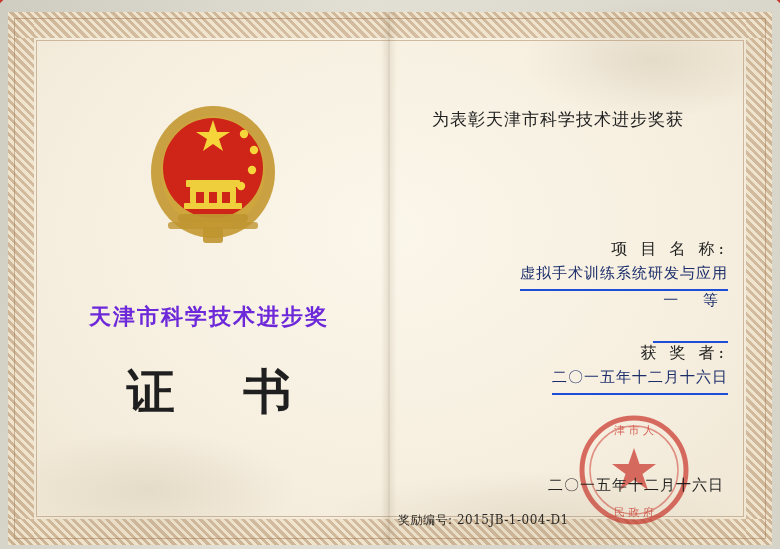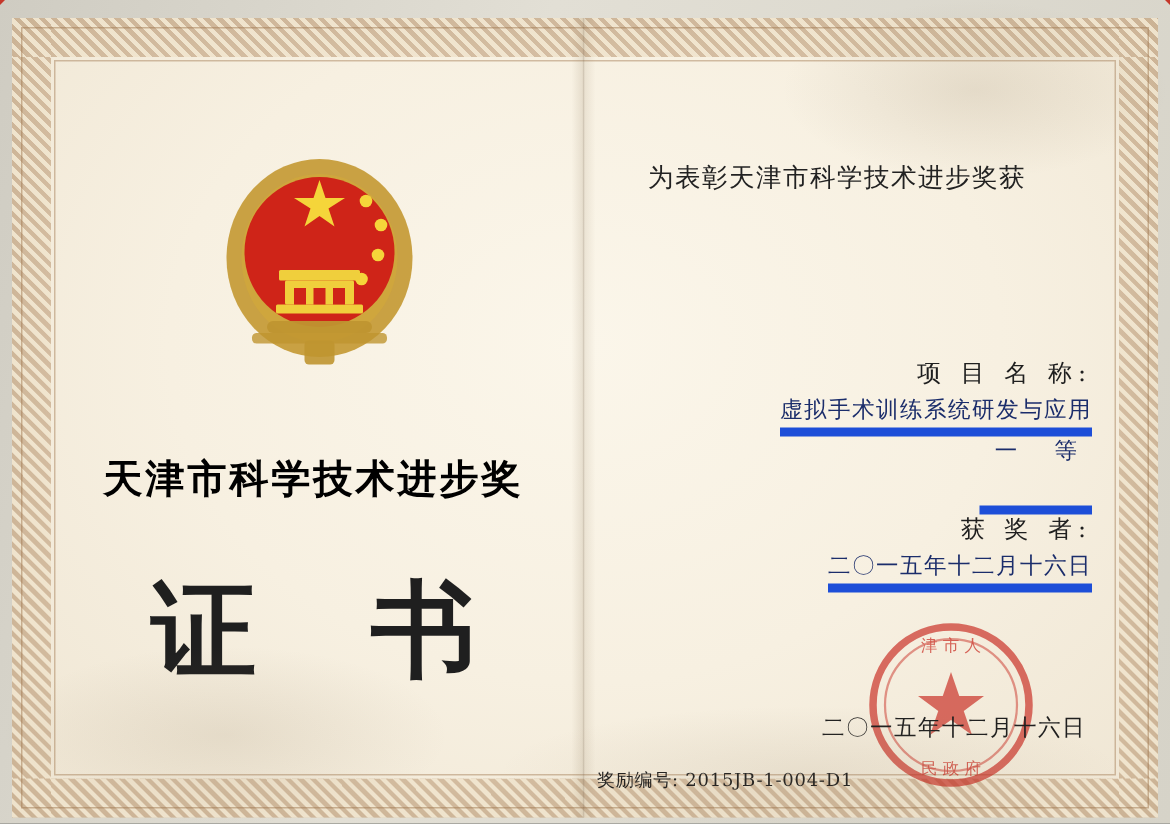--- a/index.html
+++ b/index.html
@@ -118,33 +118,33 @@
   }
   .emblem svg { display: block; }
   .left-title {
     position: absolute;
     left: 0;
     top: 258px;
     width: 338px;
     text-align: center;
     font-family: "DejaVu Serif", serif;
     font-weight: bold;
-    font-size: 26px;
+    font-size: 22px;
     letter-spacing: 2px;
-    color: #000000;
+    color: #6d28d9;
   }
   .left-big {
     position: absolute;
     left: 0;
-    top: 330px;
+    top: 316px;
     width: 338px;
     text-align: center;
     font-family: "DejaVu Serif", serif;
     font-weight: bold;
-    font-size: 70px;
+    font-size: 48px;
     letter-spacing: 26px;
     text-indent: 26px;
     color: #1f1f1f;
   }
 
   
   .right-panel {
     position: absolute;
     left: 398px;
     top: 44px;
@@ -180,21 +180,21 @@
   .field-label {
     font-family: "DejaVu Serif", serif;
     font-size: 16px;
     color: #1f1f1f;
     letter-spacing: 4px;
     white-space: nowrap;
     padding-bottom: 4px;
   }
   .field-value {
     flex: 1;
-    border-bottom: 6px solid #1d4ed8;
+    border-bottom: 2px solid #1d4ed8;
     font-family: "DejaVu Serif", serif;
     font-size: 15px;
     color: #1b2d6b;
     text-align: center;
     padding-bottom: 3px;
     letter-spacing: 1px;
     white-space: nowrap;
     overflow: hidden;
   }
   .field-value.grade {

